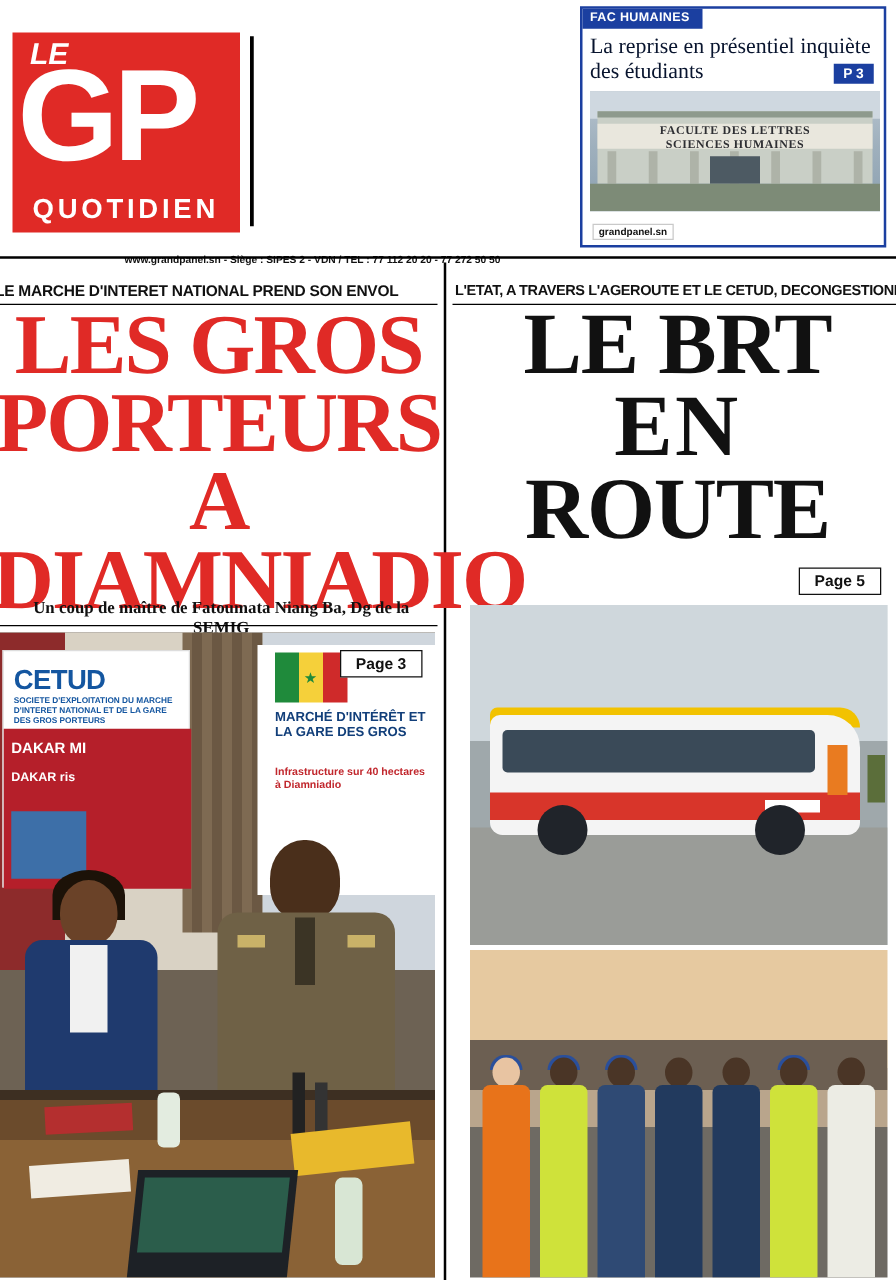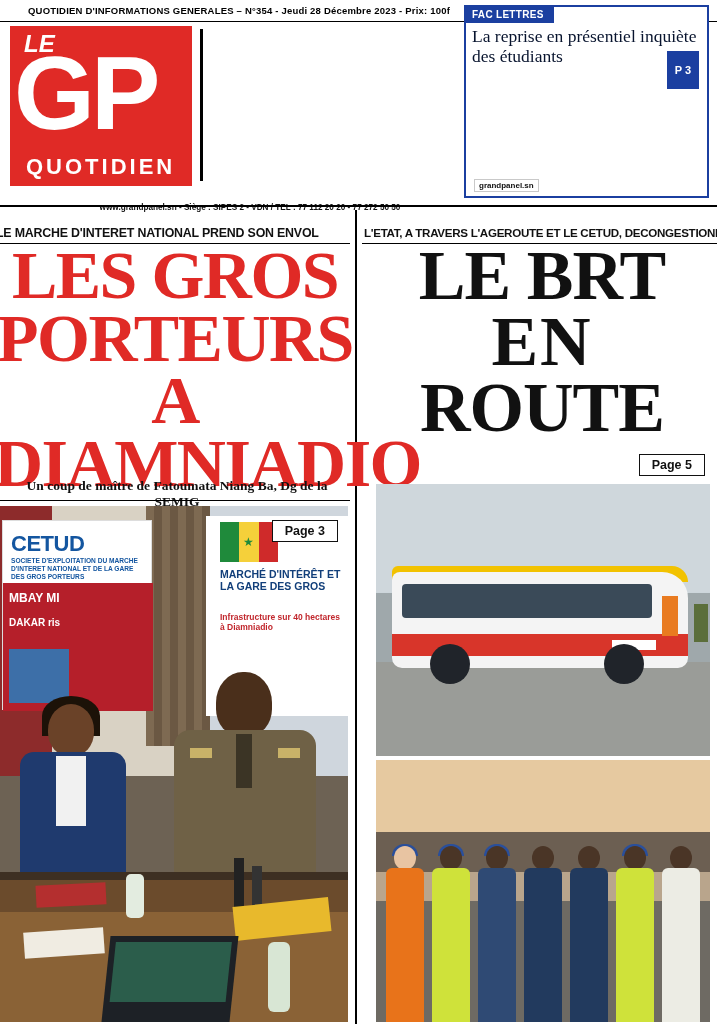--- a/index.html
+++ b/index.html
@@ -114,21 +114,21 @@
     letter-spacing:.5px;
   }
   .tp-cols { position:absolute; left:14px; top:48px; width:204px; height:26px; display:flex; justify-content:space-between;}
   .tp-cols i { display:block; width:7px; height:26px; background:#aeb3a8; }
   .tp-ground { position:absolute; left:0; bottom:0; width:100%; height:22px; background:#7d8b77; }
   .tp-door { position:absolute; left:96px; top:52px; width:40px; height:22px; background:#4d5a63; }
   .teaser-p3 {
     position: absolute; right: 8px; top: 44px;
     background: #1b3fa0; color: #fff;
     font-size: 11px; font-weight: bold;
-    padding: 13px 8px;
+    padding: 2px 8px;
   }
   .teaser-site {
     position: absolute; left: 8px; bottom: 4px;
     background: #fff; color: #111;
     font-size: 8px; font-weight: bold;
     padding: 1px 4px; border: 1px solid #c9c9c9;
   }
 
   
   .rule-top { position: absolute; left: 0; top: 205px; width: 717px; height: 2px; background: #000; }
@@ -278,37 +278,54 @@
   .c-blue .b { background:#2f4a74; }
   .c-navy .b { background:#223a5e; }
   .c-white .b { background:#ecece4; }
   .pg-helmet { position:absolute; left:50%; top:-2px; transform:translateX(-50%); width:26px; height:12px; border-radius:12px 12px 0 0; background:#2a4f9b; }
 </style>
 </head>
 <body>
 
 <div class="page">
 
-  <div class="topbar">
-    <div class="topbar-text">QUOTIDIEN D'INFORMATIONS GENERALES – N°354 - Jeudi 28 Décembre 2023 - Prix: 100f</div>
-  </div>
 
   <div class="masthead">
     <div class="gp-logo">
       <div class="gp-le">LE</div>
       <div class="gp-big">GP</div>
       <div class="gp-quotidien">QUOTIDIEN</div>
     </div>
     <div class="vbar"></div>
     <div class="siteline">www.grandpanel.sn - Siège : SIPES 2 - VDN / TEL : 77 112 20 20 - 77 272 50 50</div>
   </div>
 
   <div class="teaser">
-    <div class="teaser-tag">FAC LETTRES</div>
+    <div class="teaser-tag">FAC HUMAINES</div>
     <div class="teaser-title">La reprise en présentiel inquiète des étudiants</div>
+    <div class="teaser-photo">
+      <div class="tp-sky"></div>
+      <div class="tp-build"></div>
+      <div class="tp-band"></div>
+      <div class="tp-txt">
+        <div>FACULTE DES LETTRES</div>
+        <div>SCIENCES HUMAINES</div>
+      </div>
+      <div class="tp-cols">
+          <i></i>
+          <i></i>
+          <i></i>
+          <i></i>
+          <i></i>
+          <i></i>
+          <i></i>
+        </div>
+      <div class="tp-door"></div>
+      <div class="tp-ground"></div>
+    </div>
     <div class="teaser-p3">P 3</div>
     <div class="teaser-site">grandpanel.sn</div>
   </div>
 
   <div class="rule-top"></div>
   <div class="vdivider"></div>
 
   <div class="kicker-left">LE MARCHE D'INTERET NATIONAL PREND SON ENVOL</div>
   <div class="rule-left"></div>
   <div class="head-left">
@@ -320,21 +337,21 @@
   <div class="rule-left2"></div>
 
   <div class="photo-left">
     <div class="pl-wall"></div>
     <div class="pl-curtain"></div>
 
     <div class="pl-banner">
       <div class="b-title">CETUD</div>
       <div class="b-sub">SOCIETE D'EXPLOITATION DU MARCHE D'INTERET NATIONAL ET DE LA GARE DES GROS PORTEURS</div>
       <div class="b-blk"></div>
-      <div class="b-txt1">MBAY MI</div>
+      <div class="b-txt1">DAKAR MI</div>
       <div class="b-txt2">DAKAR ris</div>
       <div class="b-ph"></div>
     </div>
 
     <div class="pl-banner2">
       <div class="pl-flag"></div>
       <div class="pl-star">★</div>
       <div class="pl-b2t1">MARCHÉ D'INTÉRÊT ET LA GARE DES GROS</div>
       <div class="pl-b2t2">Infrastructure sur 40 hectares à Diamniadio</div>
     </div>

